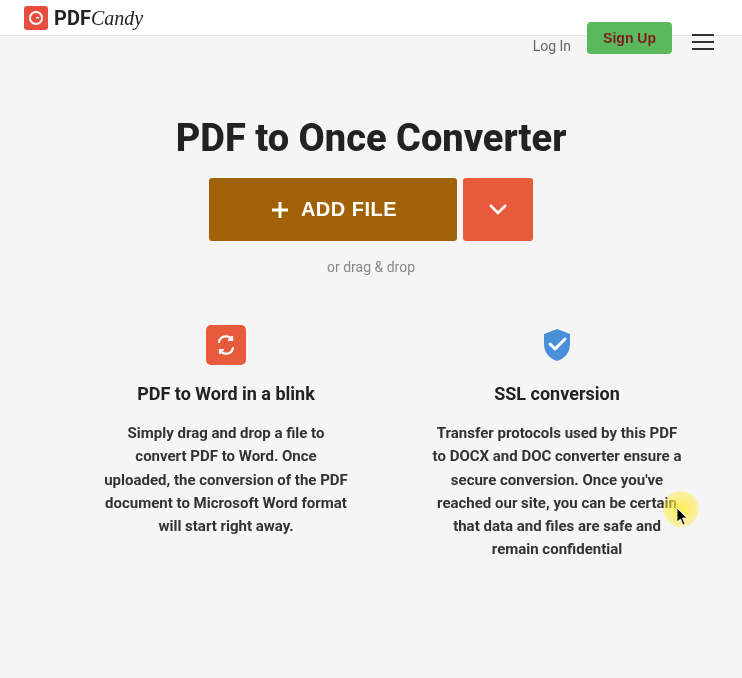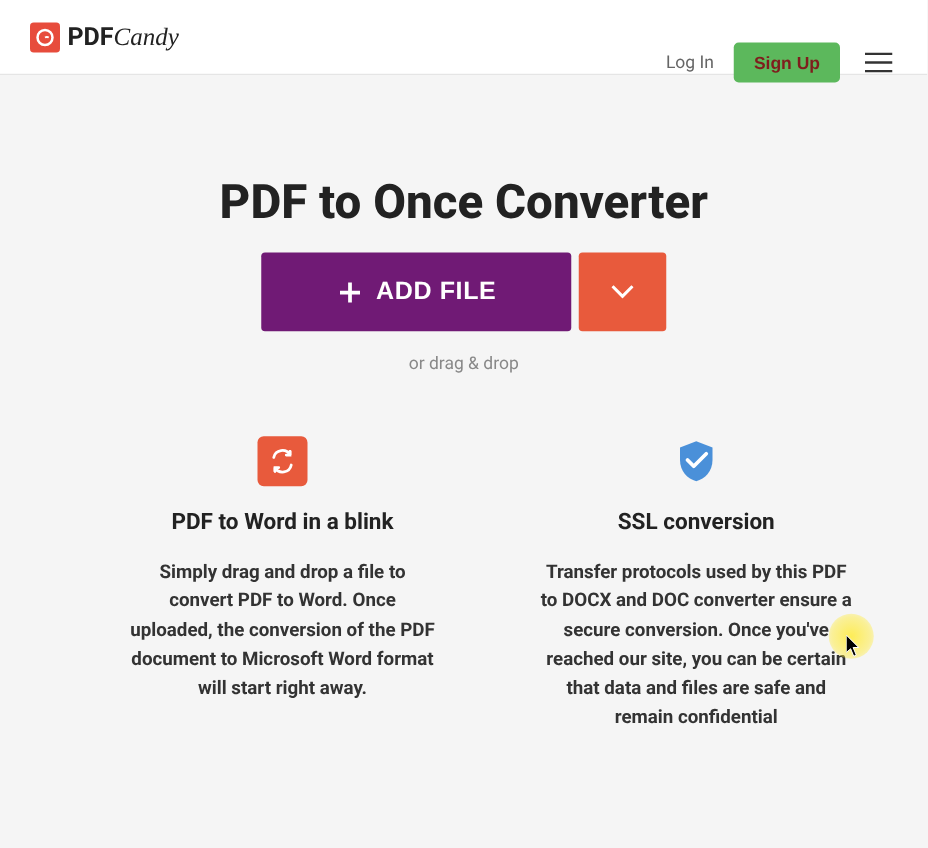--- a/index.html
+++ b/index.html
@@ -1,34 +1,34 @@
 <!DOCTYPE html>
 <html><head>
   <meta charset="utf-8">
   <style>
     * { margin: 0; padding: 0; box-sizing: border-box; }
     body { font-family: -apple-system, BlinkMacSystemFont, "Segoe UI", Roboto, sans-serif; background: #f5f5f5; width: 742px; height: 678px; overflow: hidden; position: relative; }
     
-    .header { background: #fff; height: 60px; display: flex; align-items: center; justify-content: space-between; padding: 0 24px; border-bottom: 1px solid #e5e5e5; }
+    .header { background: #fff; height: 36px; display: flex; align-items: center; justify-content: space-between; padding: 0 24px; border-bottom: 1px solid #e5e5e5; }
     .logo-wrap { display: flex; align-items: center; gap: 6px; }
     .logo-icon { width: 24px; height: 24px; background: #e74c3c; border-radius: 3px; display: flex; align-items: center; justify-content: center; }
     .logo-text { font-size: 20px; font-weight: 700; color: #222; }
     .logo-text .candy { font-style: italic; font-weight: 400; font-family: cursive; }
-    .header-right { display: flex; align-items: center; gap: 16px; margin-top: 40px; }
+    .header-right { display: flex; align-items: flex-end; gap: 16px; margin-top: 40px; }
     .login-link { color: #666; font-size: 14px; text-decoration: none; cursor: pointer; }
     .signup-btn { background: #5cb85c; color: #7f1d1d; border: none; padding: 8px 16px; border-radius: 4px; font-size: 14px; font-weight: 600; cursor: pointer; }
     .menu-btn { background: none; border: none; cursor: pointer; padding: 4px; }
     .menu-btn svg { display: block; }
     
     .main { padding: 80px 40px 0; text-align: center; }
     .title { font-size: 38px; font-weight: 800; color: #222; margin-bottom: 18px; }
     .subtitle { font-size: 18px; color: #444; margin-bottom: 50px; }
     
     .button-row { display: flex; justify-content: center; gap: 6px; margin-bottom: 18px; }
-    .add-file-btn { background: #701a75; color: #fff; border: none; padding: 20px 60px; font-size: 20px; font-weight: 700; letter-spacing: 0.5px; cursor: pointer; display: flex; align-items: center; gap: 10px; border-radius: 3px; }
+    .add-file-btn { background: #a16207; color: #fff; border: none; padding: 20px 60px; font-size: 20px; font-weight: 700; letter-spacing: 0.5px; cursor: pointer; display: flex; align-items: center; gap: 10px; border-radius: 3px; }
     .dropdown-btn { background: #e85a3c; color: #fff; border: none; width: 70px; display: flex; align-items: center; justify-content: center; cursor: pointer; border-radius: 3px; }
     .drag-text { color: #888; font-size: 14px; margin-bottom: 50px; }
     
     .features { display: flex; gap: 40px; padding: 0 20px; }
     .feature { flex: 1; text-align: center; margin-left: 41px; }
     .feature-icon { width: 40px; height: 40px; margin: 0 auto 18px; display: flex; align-items: center; justify-content: center; border-radius: 5px; }
     .feature-icon.convert { background: #e85a3c; }
     .feature-title { font-size: 18px; font-weight: 700; color: #222; margin-bottom: 18px; }
     .feature-desc { font-size: 15px; color: #333; line-height: 1.55; font-weight: bold; }
     

